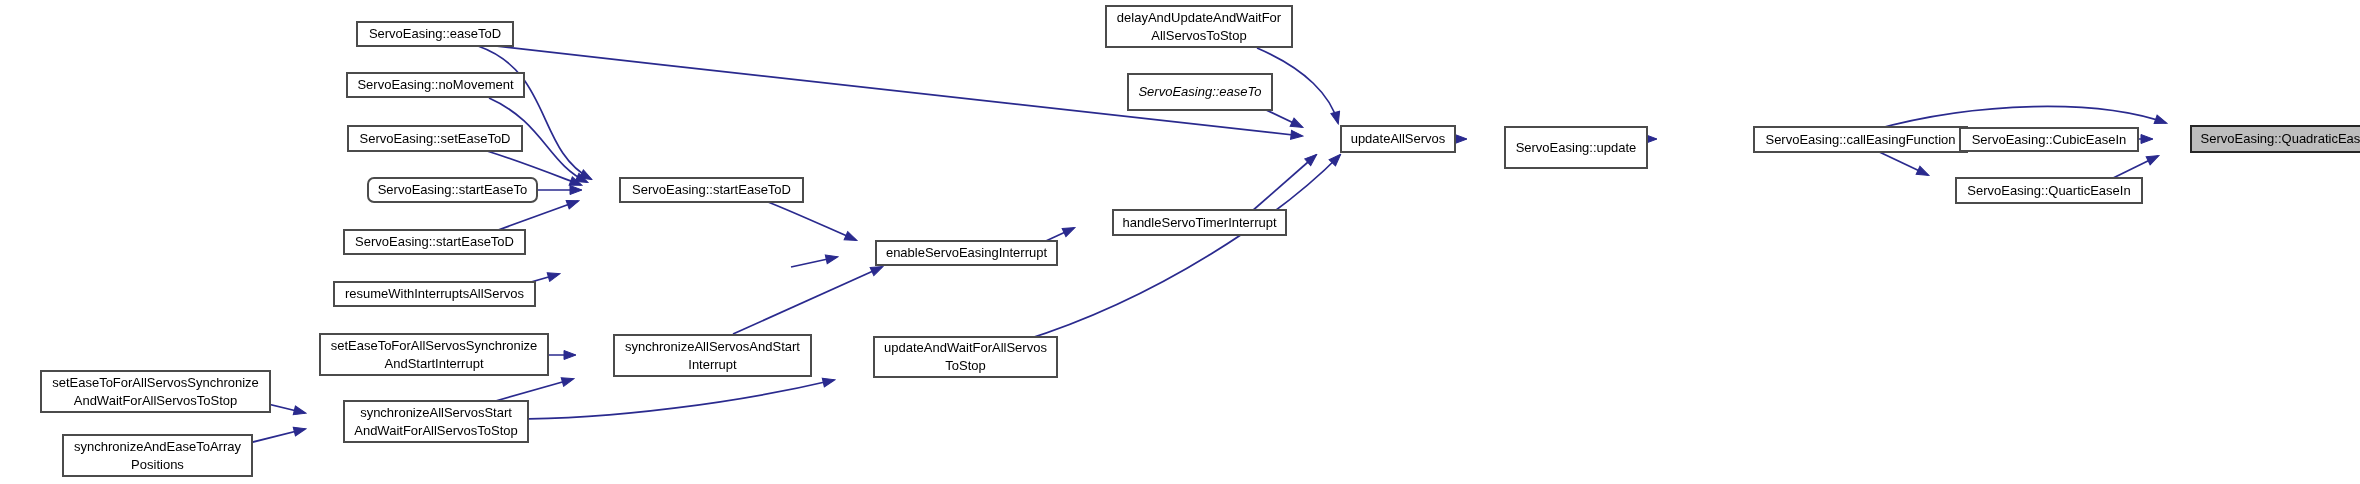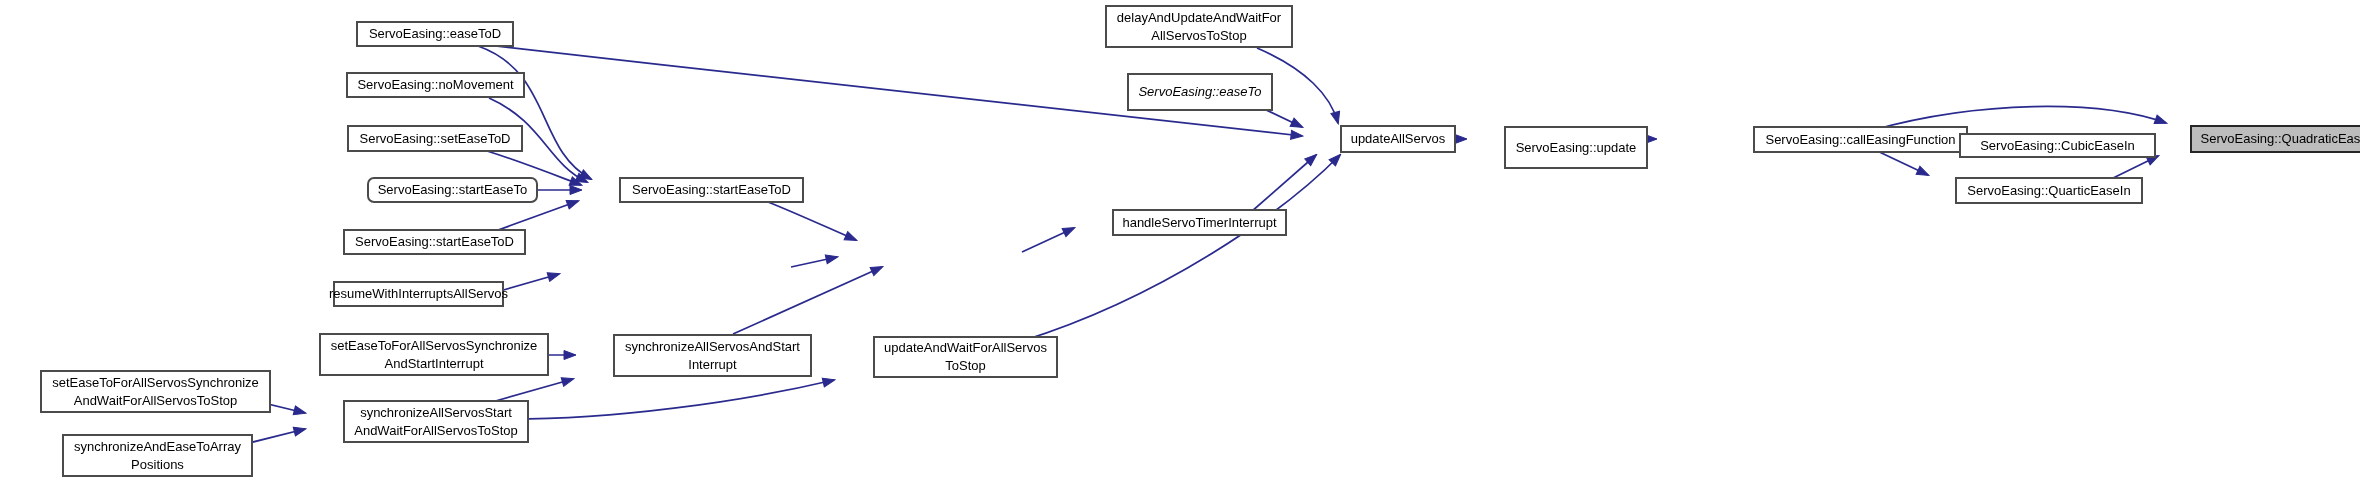--- a/index.html
+++ b/index.html
@@ -82,37 +82,38 @@
         <path d="M2103,139 L2152,139" class="edge" marker-end="url(#arrow)"></path>
         <path d="M2107,181 L2158,156" class="edge" marker-end="url(#arrow)"></path>
       </g>
   </svg>
 
 <div class="node" style="left: 320px; top: 21px; width: 158px; height: 26px;">ServoEasing::easeToD</div>
     <div class="node" style="left: 310px; top: 72px; width: 179px; height: 26px;">ServoEasing::noMovement</div>
     <div class="node" style="left: 311px; top: 125px; width: 176px; height: 27px;">ServoEasing::setEaseToD</div>
     <div class="node" style="left: 331px; top: 177px; width: 171px; height: 26px; border-radius: 7px;">ServoEasing::startEaseTo</div>
     <div class="node" style="left: 307px; top: 229px; width: 183px; height: 26px;">ServoEasing::startEaseToD</div>
-    <div class="node" style="left: 297px; top: 281px; width: 171px; height: 26px;">resumeWithInterruptsAllServos</div>
+    <div class="node" style="left: 297px; top: 281px; width: 203px; height: 26px;">resumeWithInterruptsAllServos</div>
     <div class="node" style="left: 283px; top: 333px; width: 230px; height: 43px;">setEaseToForAllServosSynchronize
 AndStartInterrupt</div>
     <div class="node" style="left: 4px; top: 370px; width: 231px; height: 43px;">setEaseToForAllServosSynchronize
 AndWaitForAllServosToStop</div>
     <div class="node" style="left: 26px; top: 434px; width: 191px; height: 43px;">synchronizeAndEaseToArray
 Positions</div>
     <div class="node" style="left: 307px; top: 400px; width: 186px; height: 43px;">synchronizeAllServosStart
 AndWaitForAllServosToStop</div>
     <div class="node" style="left: 583px; top: 177px; width: 185px; height: 26px;">ServoEasing::startEaseToD</div>
     <div class="node" style="left: 577px; top: 334px; width: 199px; height: 43px;">synchronizeAllServosAndStart
 Interrupt</div>
+    <div class="node" style="left: 839px; top: 240px; width: 183px; height: 26px;">enableServoEasingInterrupt</div>
     <div class="node" style="left: 837px; top: 336px; width: 185px; height: 42px;">updateAndWaitForAllServos
 ToStop</div>
     <div class="node" style="left: 1069px; top: 5px; width: 188px; height: 43px;">delayAndUpdateAndWaitFor
 AllServosToStop</div>
     <div class="node" style="left: 1091px; top: 73px; width: 146px; height: 38px; font-style: italic;">ServoEasing::easeTo</div>
     <div class="node" style="left: 1076px; top: 209px; width: 175px; height: 27px;">handleServoTimerInterrupt</div>
     <div class="node" style="left: 1304px; top: 125px; width: 116px; height: 28px;">updateAllServos</div>
     <div class="node" style="left: 1468px; top: 126px; width: 144px; height: 43px;">ServoEasing::update</div>
     <div class="node" style="left: 1717px; top: 126px; width: 215px; height: 27px;">ServoEasing::callEasingFunction</div>
-    <div class="node" style="left: 1923px; top: 133px; width: 197px; height: 25px;">ServoEasing::CubicEaseIn</div>
+    <div class="node" style="left: 1923px; top: 127px; width: 180px; height: 25px;">ServoEasing::CubicEaseIn</div>
     <div class="node highlighted" style="left: 2154px; top: 125px; width: 199px; height: 28px;">ServoEasing::QuadraticEaseIn</div>
     <div class="node" style="left: 1919px; top: 177px; width: 188px; height: 27px;">ServoEasing::QuarticEaseIn</div>
   </div>
 
 </body></html>

